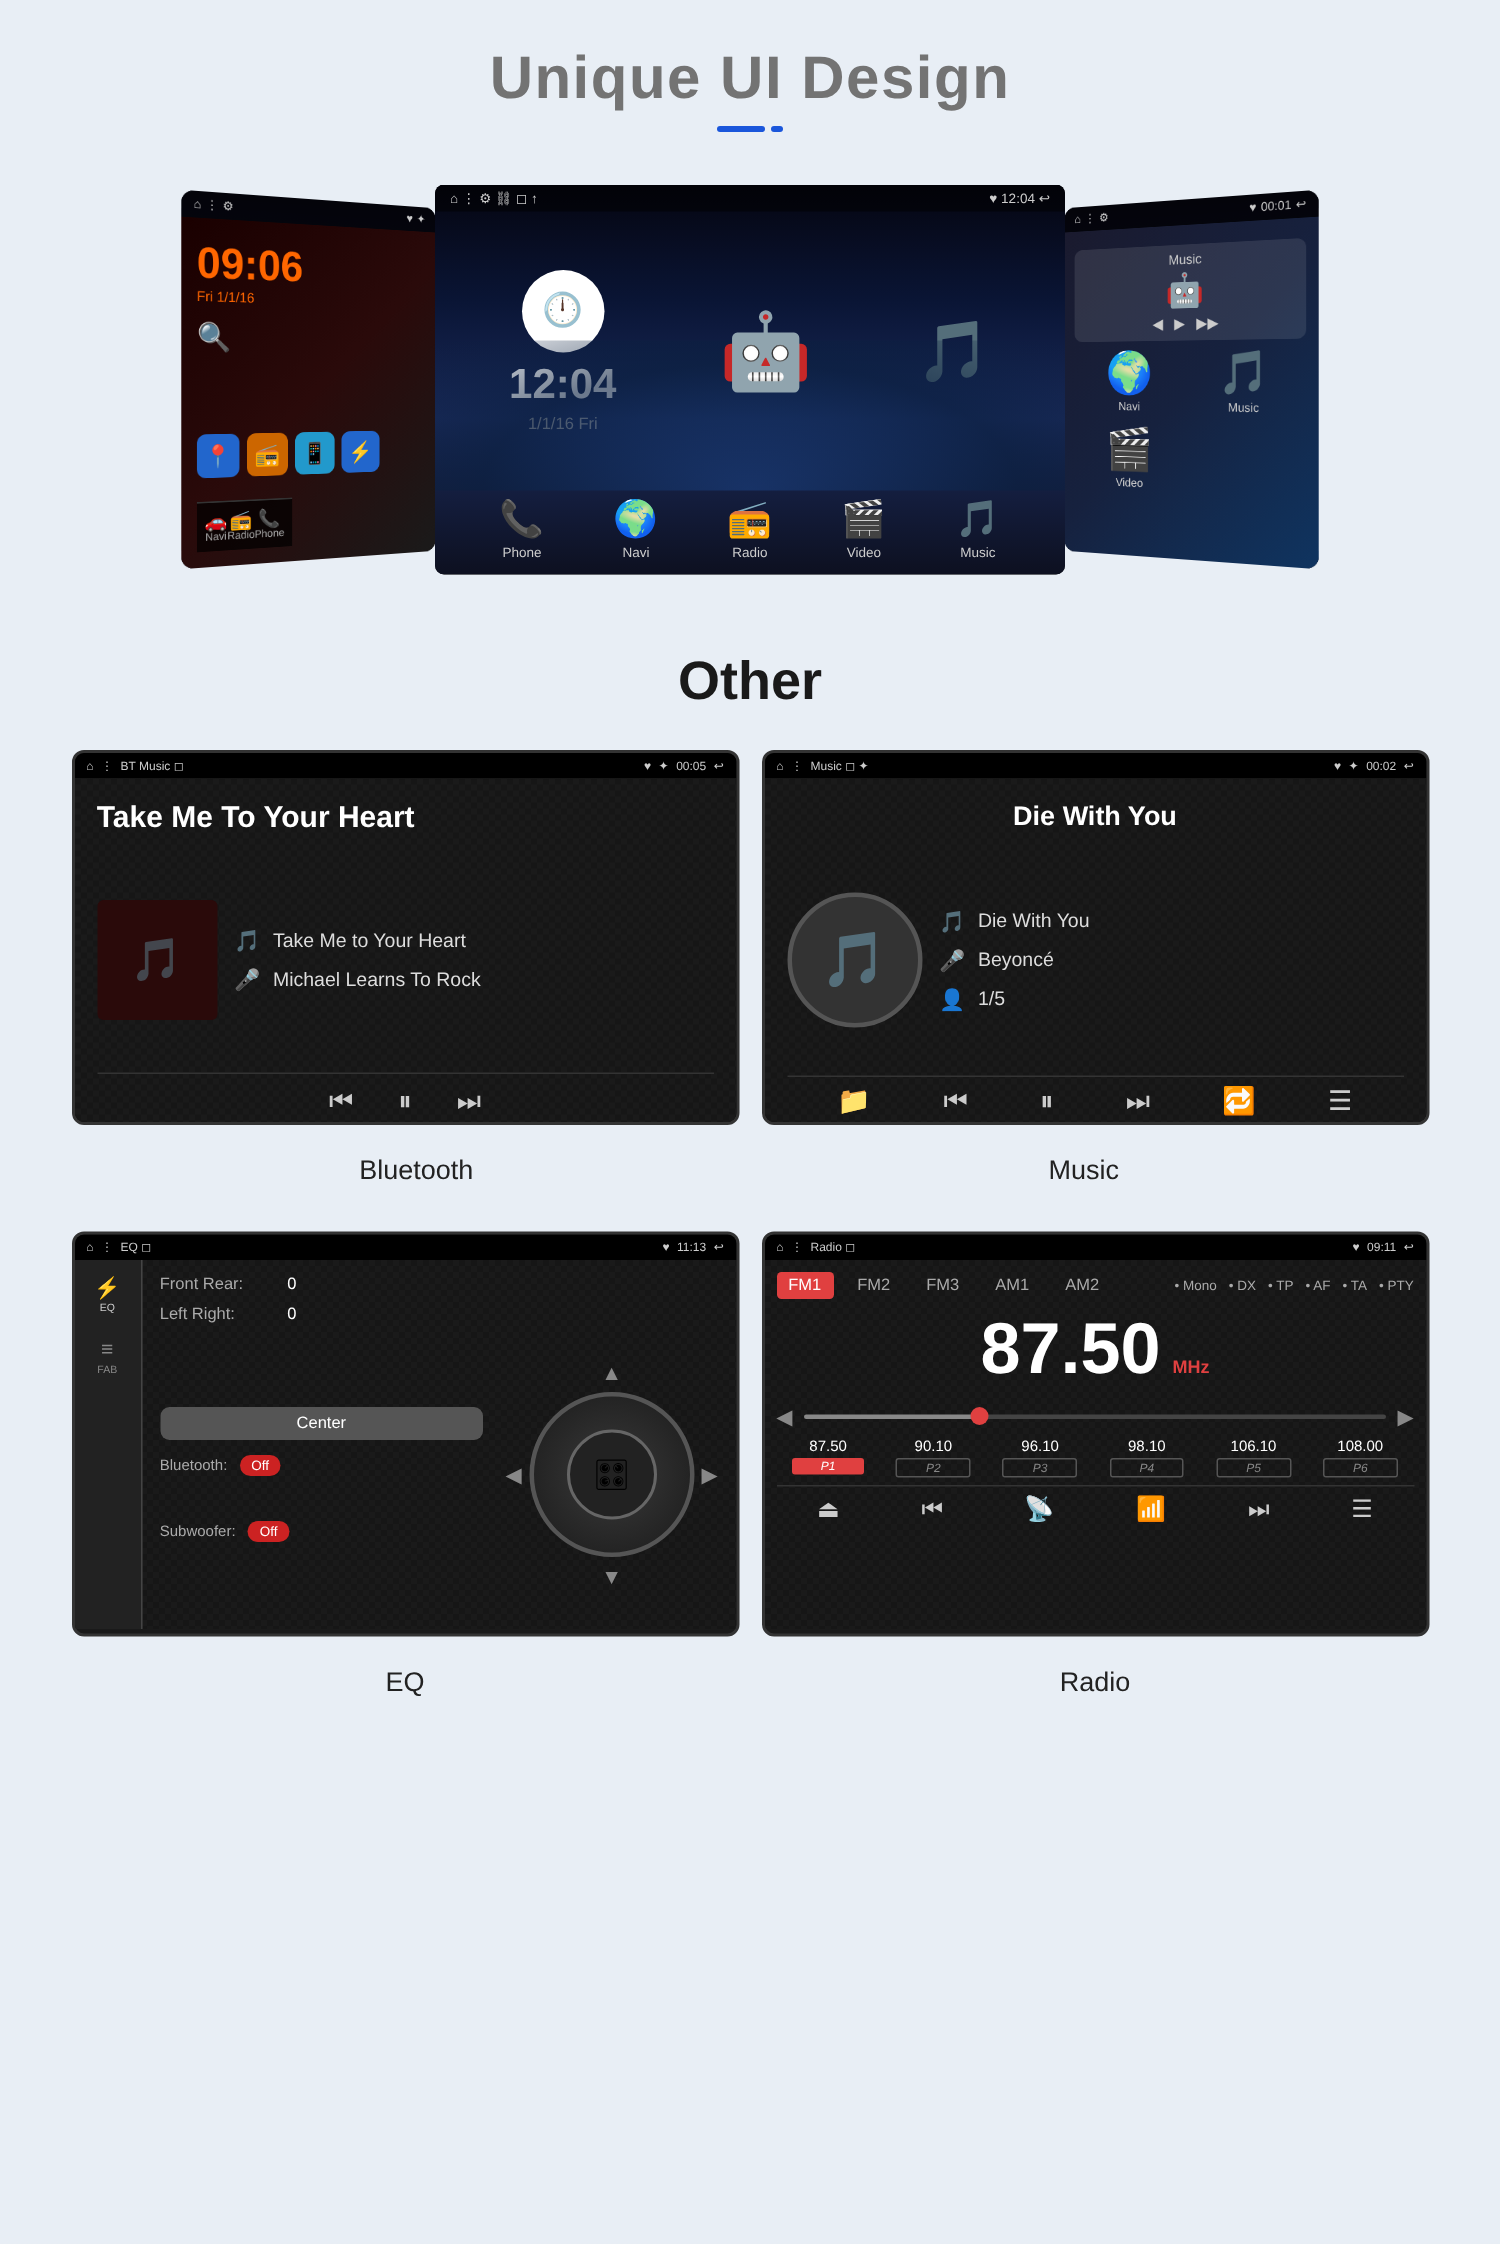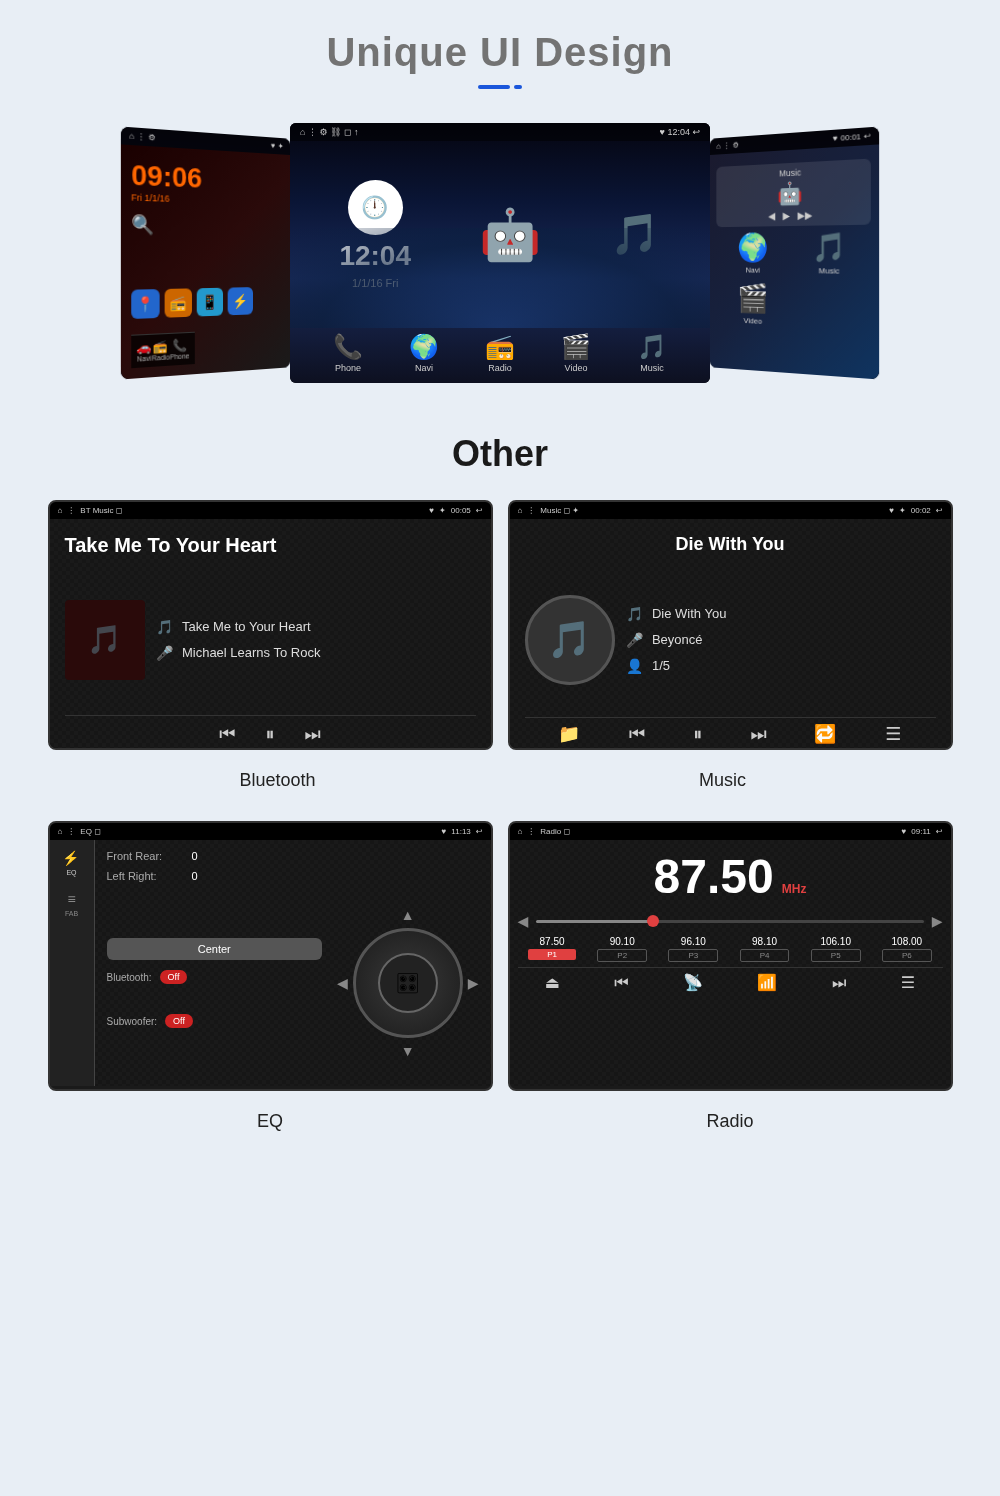--- a/index.html
+++ b/index.html
@@ -644,20 +644,21 @@
       text-align: center;
       font-size: 10px;
     }
     .radio-preset-freq { color: white; }
     .radio-preset-num {
       font-size: 8px;
       padding: 1px 19px;
       border-radius: 2px;
       margin-top: 2px;
       display: inline-block;
+      font-style: italic;
     }
     .radio-preset-num.active { background: #e04040; color: white; }
     .radio-preset-num.inactive { color: #888; border: 1px solid #555; }
     .radio-bottom-controls {
       display: flex;
       justify-content: space-around;
       align-items: center;
       border-top: 1px solid #333;
       padding: 5px 0 2px;
     }
@@ -990,20 +991,37 @@
         <span>⋮</span>
         <span>Radio ◻</span>
       </div>
       <div class="player-status-left">
         <span>♥</span>
         <span>09:11</span>
         <span>↩</span>
       </div>
     </div>
     <div class="radio-body">
+      <div style="display:flex;justify-content:space-between;align-items:center;">
+        <div class="radio-band-row">
+          <span class="radio-band active">FM1</span>
+          <span class="radio-band inactive">FM2</span>
+          <span class="radio-band inactive">FM3</span>
+          <span class="radio-band inactive">AM1</span>
+          <span class="radio-band inactive">AM2</span>
+        </div>
+        <div class="radio-options">
+          <span class="radio-option">Mono</span>
+          <span class="radio-option">DX</span>
+          <span class="radio-option">TP</span>
+          <span class="radio-option">AF</span>
+          <span class="radio-option">TA</span>
+          <span class="radio-option">PTY</span>
+        </div>
+      </div>
       <div class="radio-freq-display">
         <span>87.50</span><span class="radio-freq-unit">MHz</span>
       </div>
       <div class="radio-slider-row">
         <span style="color:#888;font-size:14px;">◀</span>
         <div class="radio-slider">
           <div class="radio-slider-knob"></div>
         </div>
         <span style="color:#888;font-size:14px;">▶</span>
       </div>

